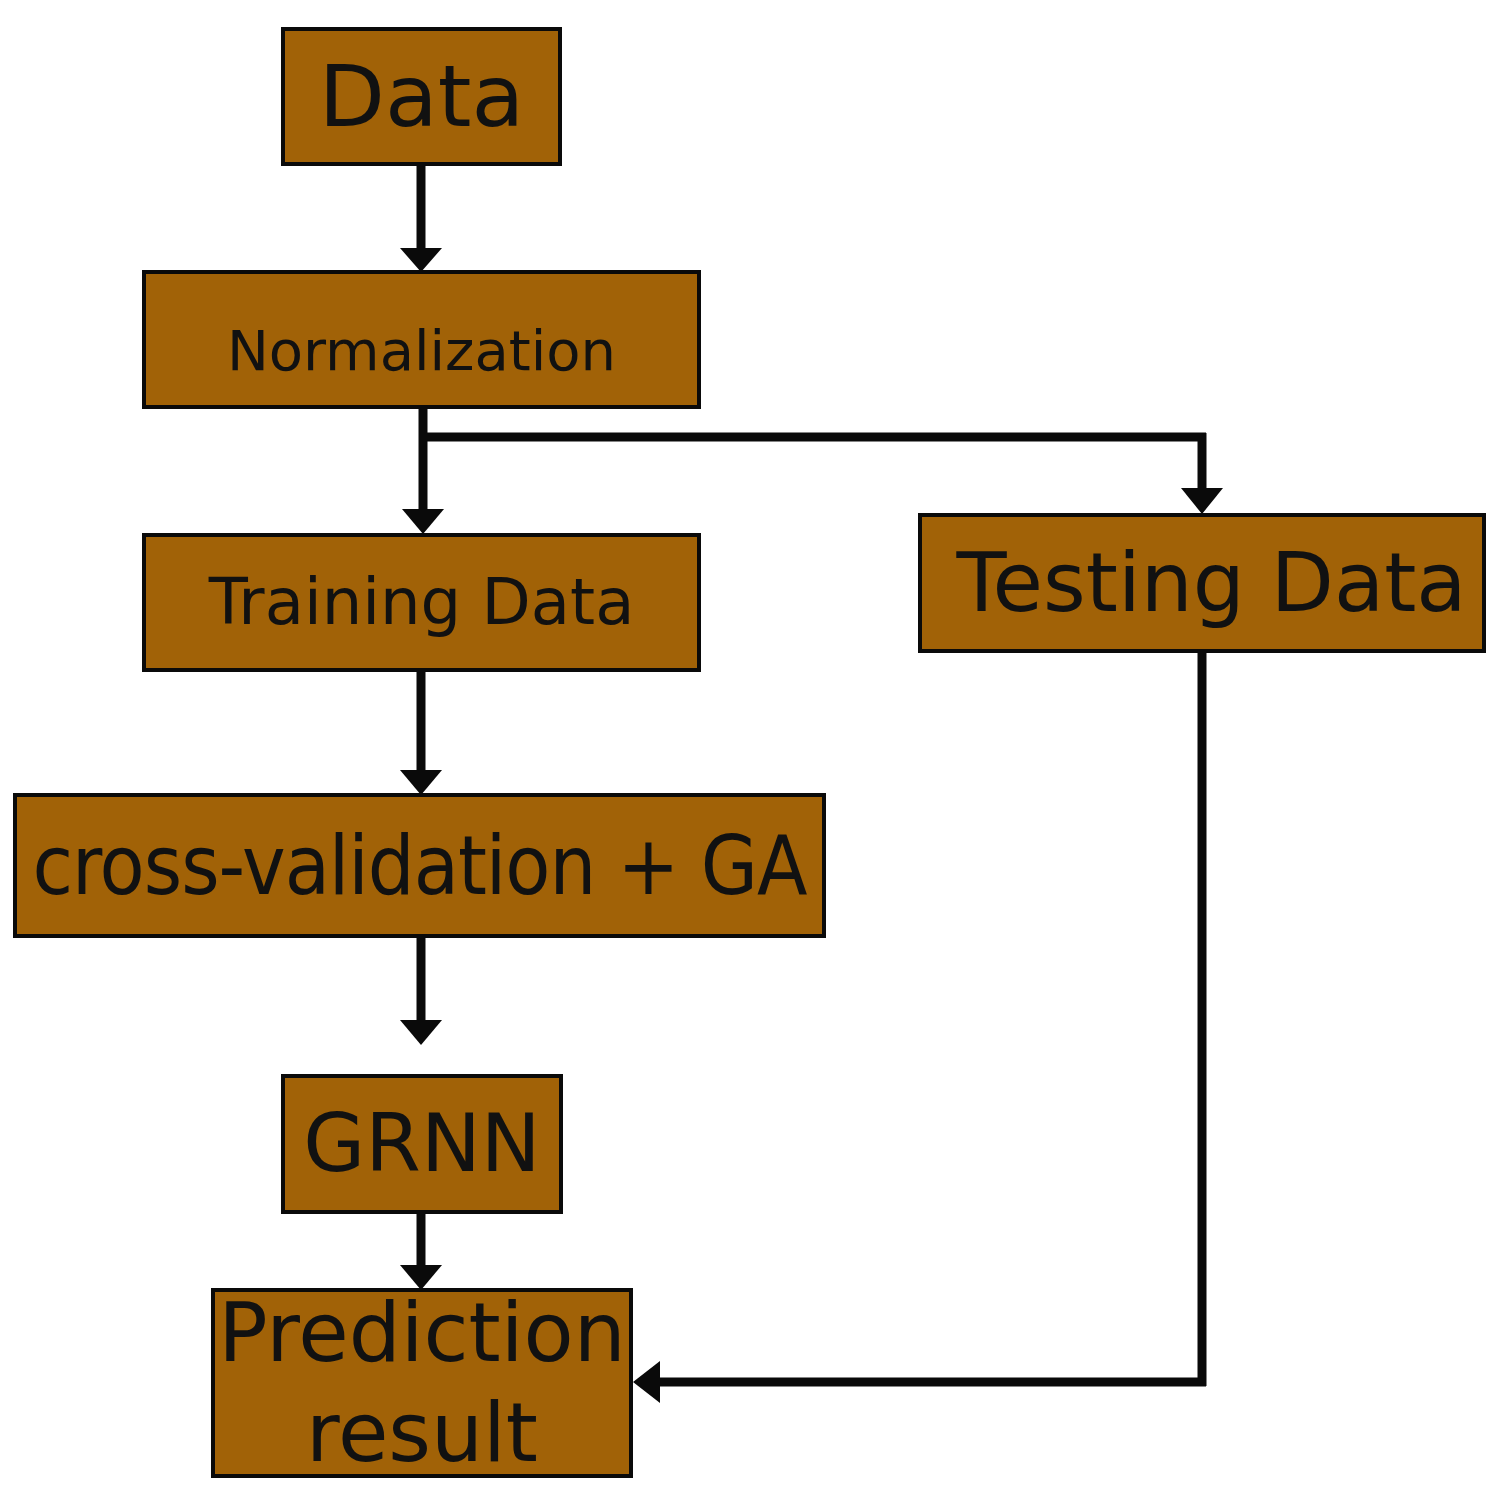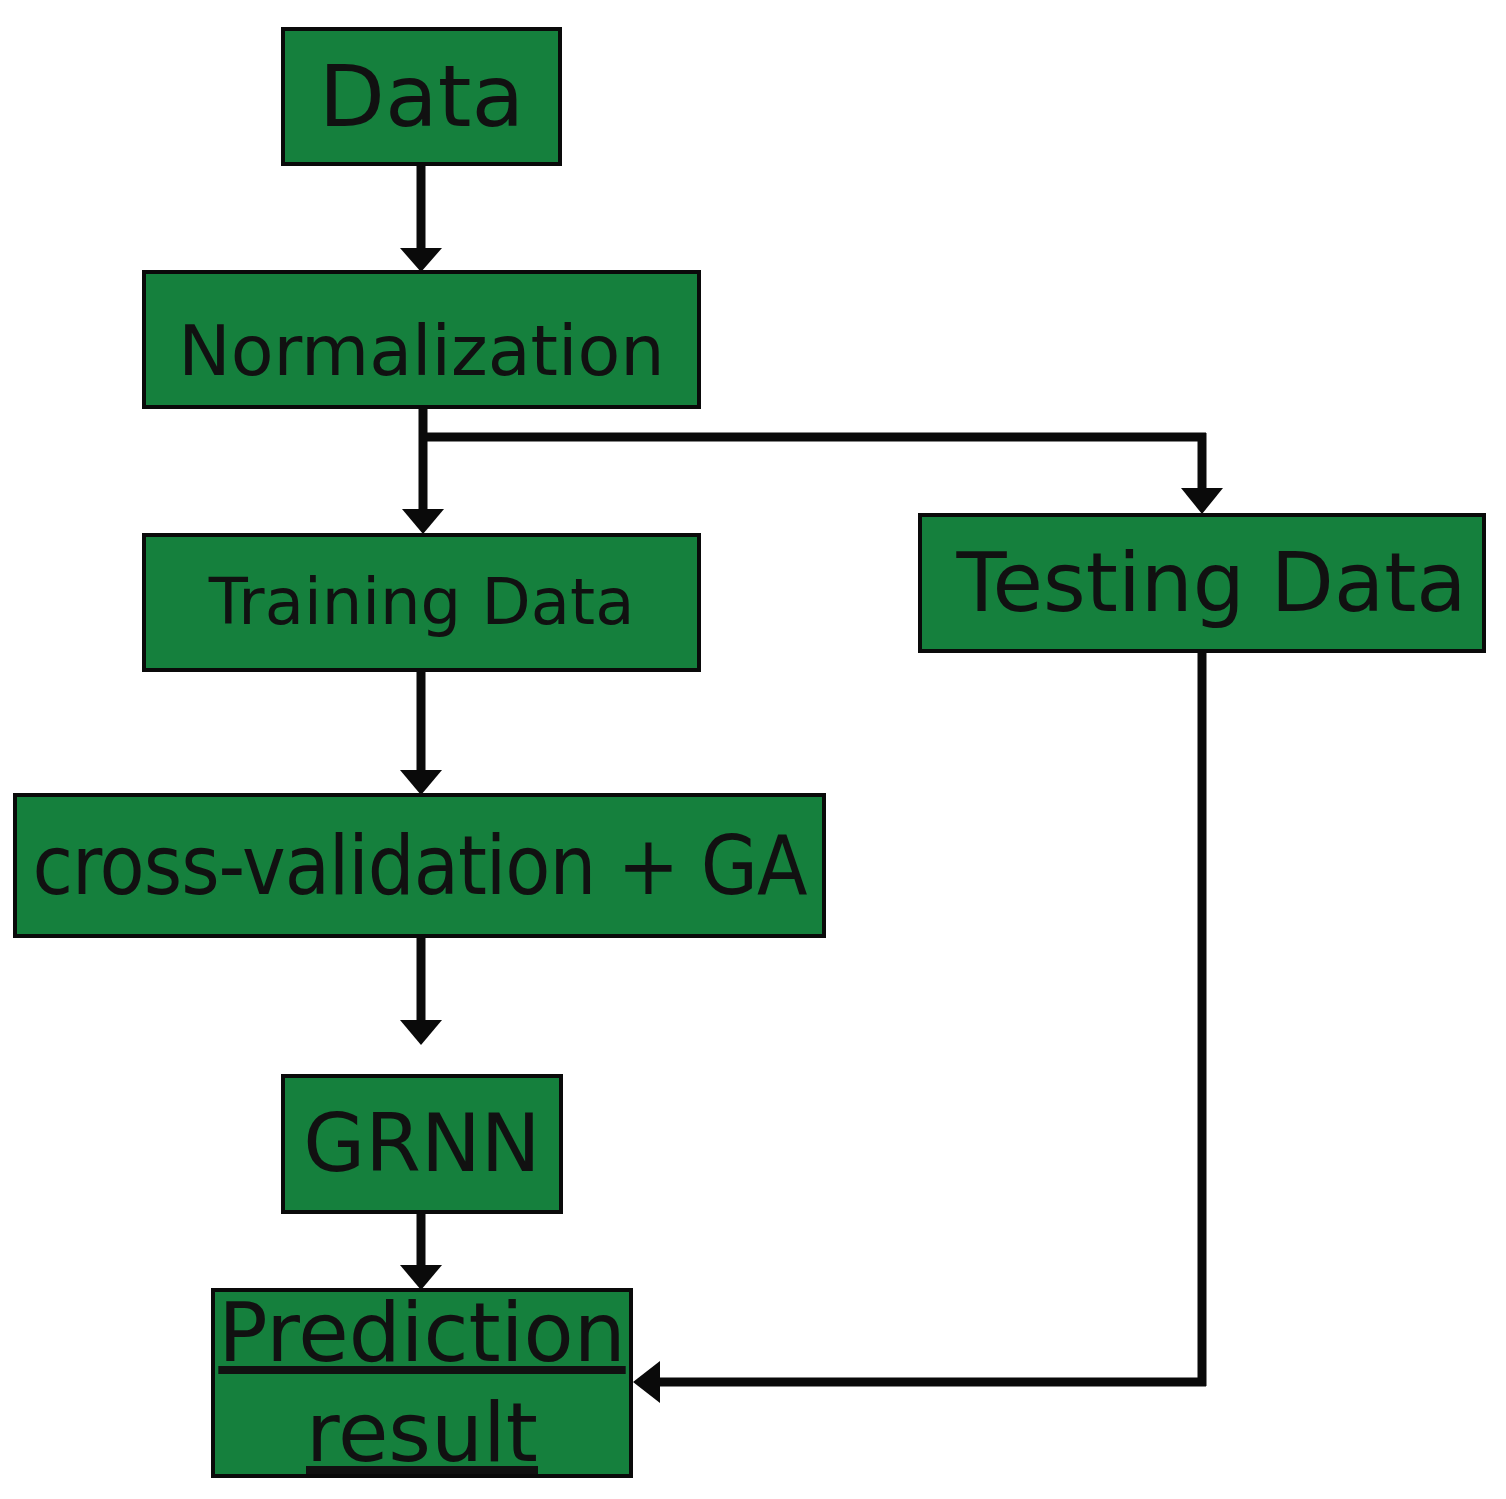--- a/index.html
+++ b/index.html
@@ -19,54 +19,54 @@
     position: absolute;
     left: 0;
     top: 0;
     width: 1506px;
     height: 1499px;
   }
   .node-box {
     position: absolute;
     box-sizing: border-box;
     border: 4px solid #0a0a0a;
-    background: #15803d;
+    background: #a16207;
     display: flex;
     align-items: center;
     justify-content: center;
     text-align: center;
     color: #111111;
     line-height: 1.12;
   }
   .node-label {
     display: block;
     white-space: pre-line;
     padding: 0 8px;
   }
 
   
   #node-data        { left: 281px; top: 27px;   width: 281px; height: 139px; }
   #node-data .node-label        { font-size: 86px; }
 
   #node-normalization { left: 142px; top: 270px; width: 559px; height: 139px; }
-  #node-normalization .node-label { font-size: 70px; margin-top: 24px; }
+  #node-normalization .node-label { font-size: 56px; margin-top: 24px; }
 
   #node-training    { left: 142px; top: 533px;  width: 559px; height: 139px; }
   #node-training .node-label    { font-size: 64px; }
 
   #node-testing     { left: 918px; top: 513px;  width: 568px; height: 140px; padding-left: 19px; }
   #node-testing .node-label     { font-size: 82px; }
 
   #node-crossval    { left: 13px;  top: 793px;  width: 813px; height: 145px; }
   #node-crossval .node-label    { font-size: 82px; font-stretch: condensed; letter-spacing: -1px; }
 
   #node-grnn        { left: 281px; top: 1043px; width: 282px; height: 140px; margin-top: 31px; }
   #node-grnn .node-label        { font-size: 80px; }
 
-  #node-prediction  { left: 211px; top: 1288px; width: 422px; height: 190px; text-decoration: underline; }
+  #node-prediction  { left: 211px; top: 1288px; width: 422px; height: 190px; }
   #node-prediction .node-label  { font-size: 82px; line-height: 1.22; }
 </style>
 </head>
 <body>
 
 <div id="canvas">
 
   <svg id="flow-svg" viewBox="0 0 1506 1499">
     <defs>
       <marker id="arrowhead-down" markerWidth="10" markerHeight="9" refX="5" refY="8.4" orient="auto-start-reverse" markerUnits="userSpaceOnUse">

